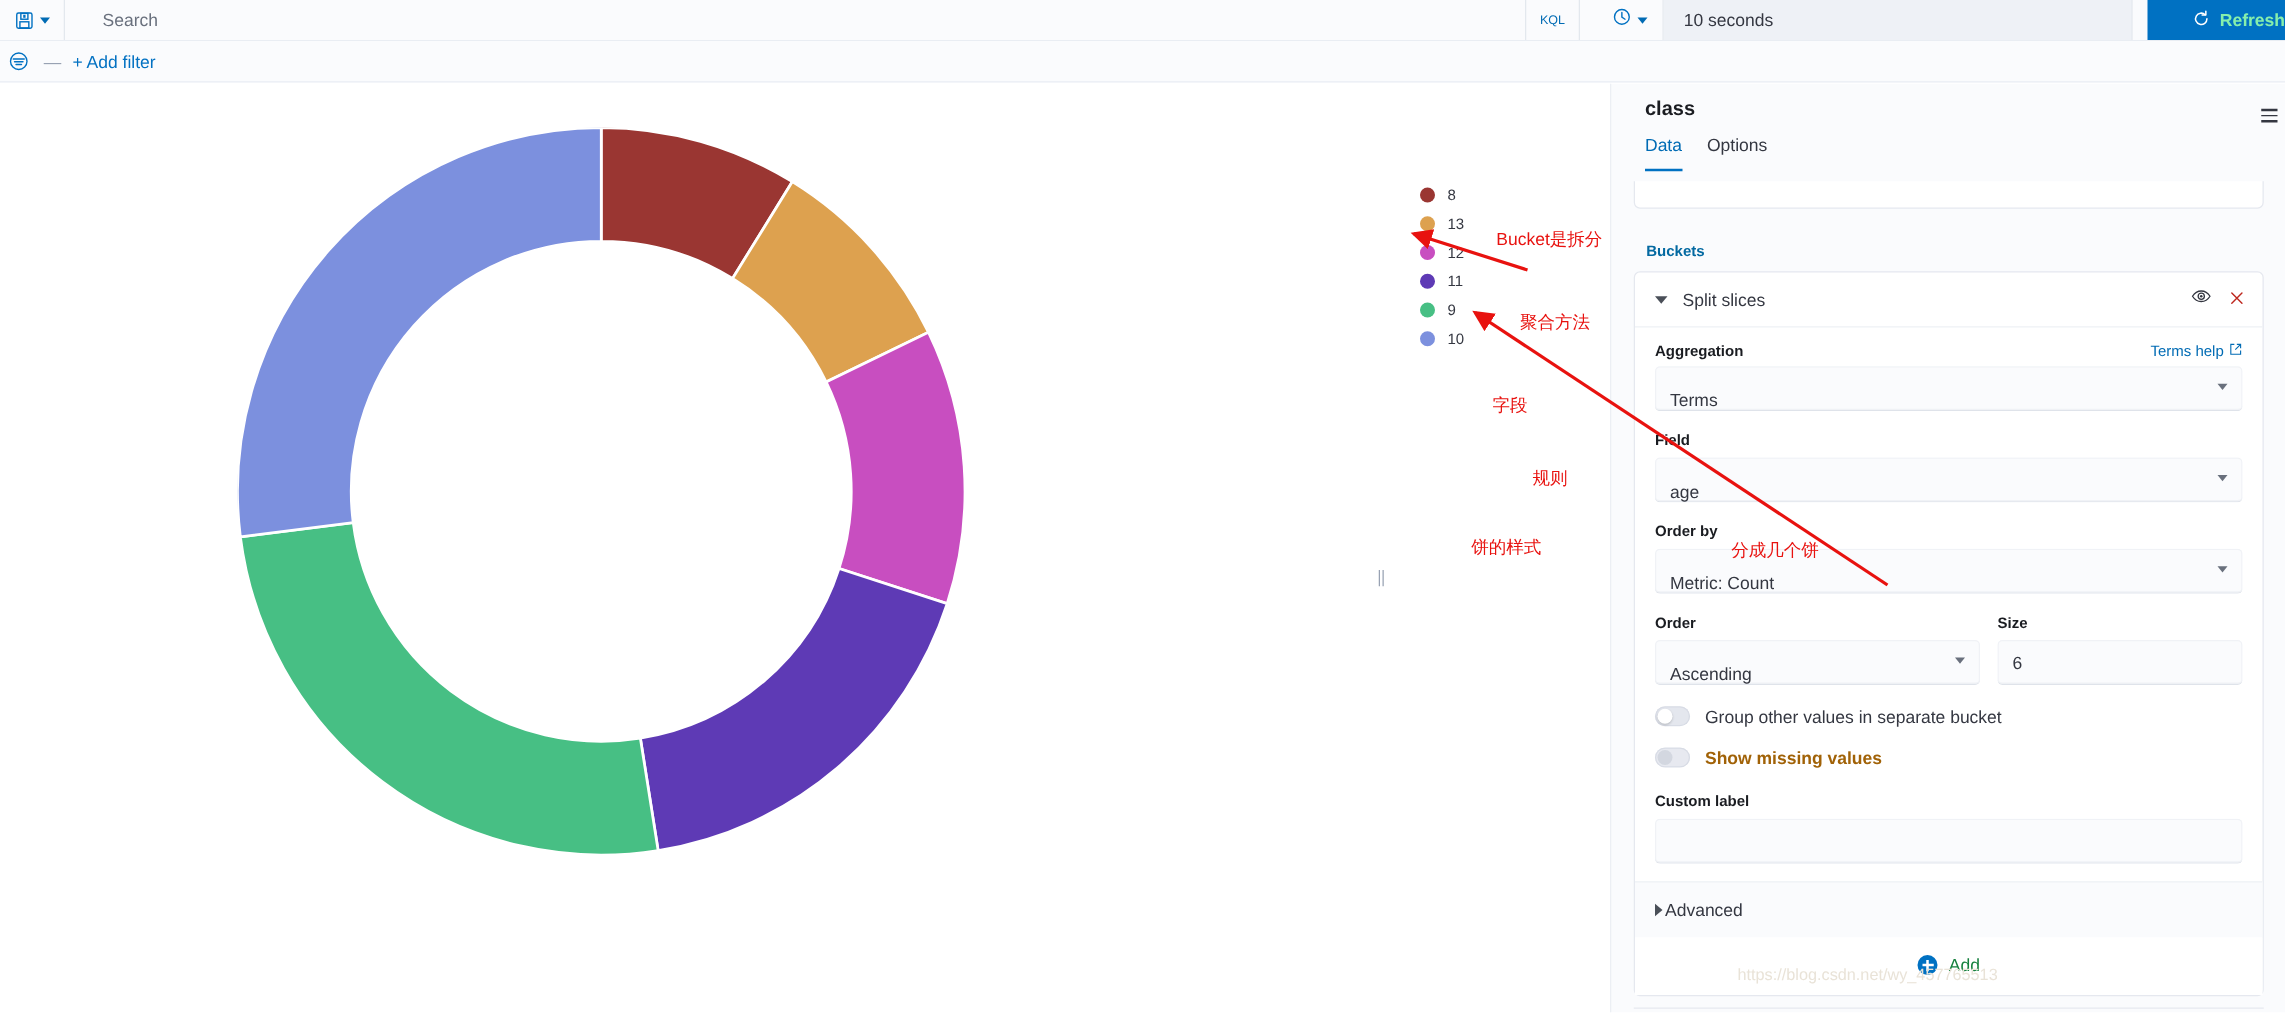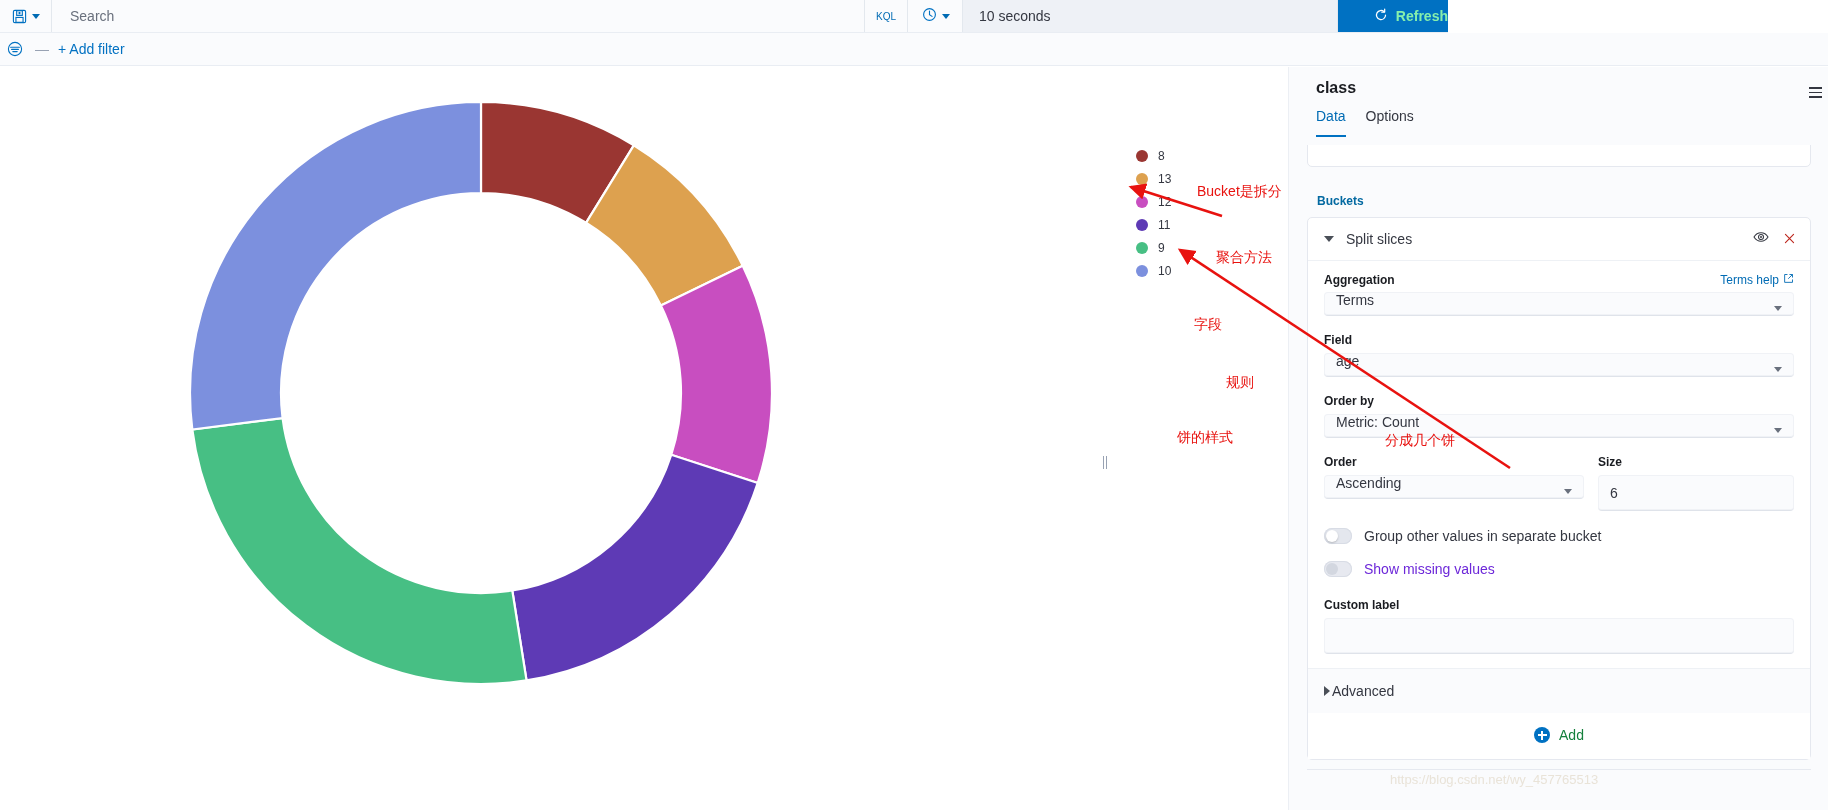--- a/index.html
+++ b/index.html
@@ -8,24 +8,25 @@
     width: 1828px; height: 810px;
     overflow: hidden;
     background: #ffffff;
     font-family: "Liberation Sans", sans-serif;
     -webkit-font-smoothing: antialiased;
   }
   #app { position: relative; width: 1828px; height: 810px; }
 
   
   .query-bar {
-    position: absolute; left: 0; top: 0; width: 1448px; height: 33px;
+    position: absolute; left: 0; top: 0; width: 1828px; height: 33px;
     display: flex; align-items: stretch;
     background: #fafbfd;
     border-bottom: 1px solid #e9edf3;
+    gap: 12px;
   }
   .saved-query-btn {
     width: 52px; display: flex; align-items: center; justify-content: center;
     gap: 5px; border-right: 1px solid #e3e8ee;
     background: #fafbfd; cursor: pointer;
   }
   .saved-query-btn svg { display:block; }
   .search-input-wrap {
     flex: 1; display: flex; align-items: center;
     background: #fafbfd; padding-left: 16px;
@@ -172,26 +173,26 @@
   .agg-row-title { font-size: 14px; color: #343741; }
   .agg-row-right { display: flex; align-items: center; gap: 14px; }
   .eye-icon { cursor: pointer; }
   .x-icon { color: #bd271e; font-size: 15px; cursor: pointer; line-height: 1; }
 
   .form-body { padding: 12px 16px 14px 16px; }
   .field-label-row { display: flex; align-items: baseline; justify-content: space-between; }
   .field-label { font-size: 12px; font-weight: 700; color: #1a1c21; }
   .terms-help { font-size: 12px; color: #006bb4; display: flex; gap: 4px; align-items: center; cursor: pointer; }
   .select {
-    position: relative; height: 24px; margin-top: 5px;
+    position: relative; height: 36px; margin-top: 5px;
     background: #fafbfd; border: none;
     border-bottom: 1px solid #dfe3ea;
     box-shadow: inset 0 0 0 1px #f0f2f6;
     border-radius: 4px;
-    display: flex; align-items: flex-start; padding: 0 12px;
+    display: flex; align-items: flex-end; padding: 0 12px;
     font-size: 14px; color: #343741;
     cursor: pointer;
   }
   .select .chev-grey {
     position: absolute; right: 12px; top: 14px;
     width: 0; height: 0;
     border-left: 4.5px solid transparent;
     border-right: 4.5px solid transparent;
     border-top: 5px solid #69707d;
   }
@@ -207,21 +208,21 @@
     box-shadow: inset 0 0 0 1px #d8dce5;
   }
   .switch .knob {
     position: absolute; left: 2px; top: 2px;
     width: 12px; height: 12px; border-radius: 50%;
     background: #fff; box-shadow: 0 1px 2px rgba(0,0,0,.2);
   }
   .switch.disabled { background: #e7e9f0; }
   .switch.disabled .knob { background: #d3d7e0; box-shadow: none; }
   .switch-label { font-size: 14px; color: #343741; }
-  .switch-label.disabled { color: #6d28d9; }
+  .switch-label.disabled { color: #a16207; font-weight: bold; }
 
   .custom-label-block { margin-top: 18px; }
   .text-input {
     height: 36px; margin-top: 5px;
     background: #fafbfd; border: none;
     border-bottom: 1px solid #dfe3ea;
     box-shadow: inset 0 0 0 1px #f0f2f6;
     border-radius: 4px; width: 100%;
     padding: 0 12px; font-size: 14px; color: #343741;
     font-family: "Liberation Sans", sans-serif;

